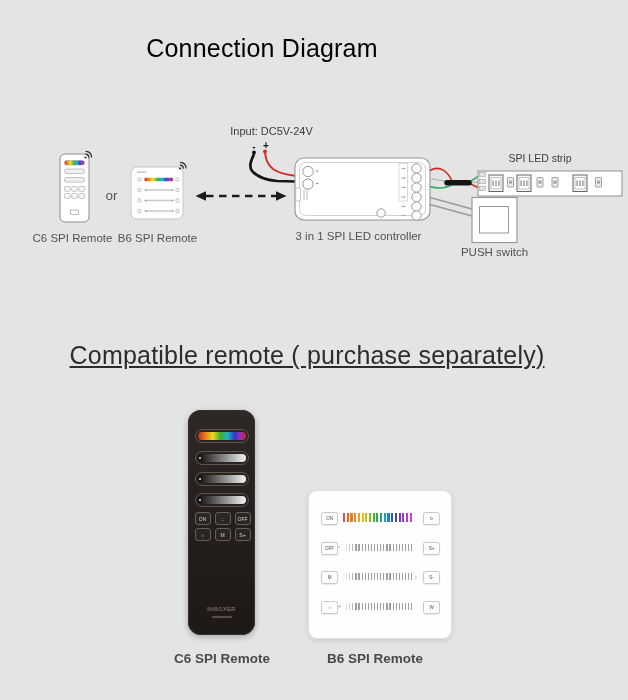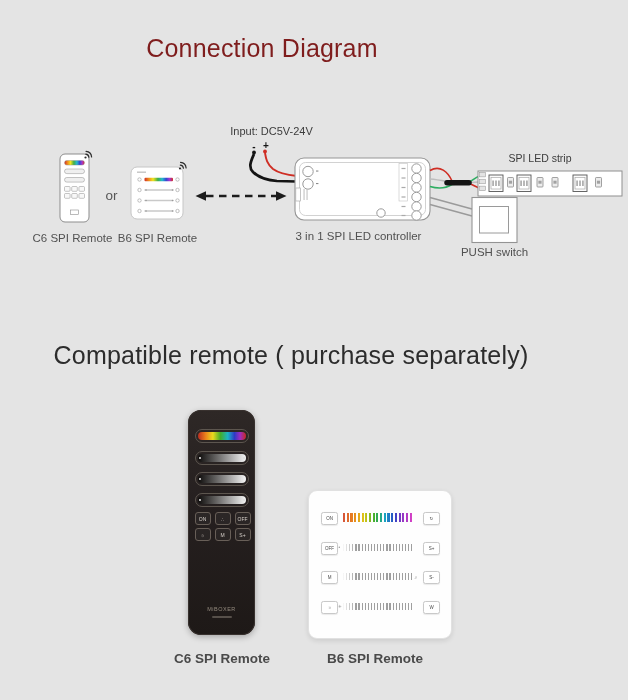--- a/index.html
+++ b/index.html
@@ -1,22 +1,22 @@
 <!DOCTYPE html>
 <html><head>
 <meta charset="utf-8">
 <style>
   html,body{margin:0;padding:0;background:#e4e4e4;}
   .page{position:relative;width:628px;height:700px;background:#e4e4e4;overflow:hidden;
         font-family:"Liberation Sans",sans-serif;}
 
   .main-title{position:absolute;top:34px;left:0;width:524px;text-align:center;
-              font-size:25px;color:#7f1d1d;letter-spacing:.2px;}
-  .section-title{position:absolute;top:341px;left:0;width:582px;text-align:center;
-              font-size:25px;color:#2c2c2c;letter-spacing:.2px;}
+              font-size:25px;color:#000000;letter-spacing:.2px;}
+  .section-title{position:absolute;top:341px;left:16px;width:582px;text-align:center;
+              font-size:25px;color:#2c2c2c;letter-spacing:.2px;text-decoration:underline;}
 
   svg.diagram{position:absolute;top:0;left:0;}
   .svglbl{font-family:"Liberation Sans",sans-serif;font-size:11.5px;fill:#515151;}
   .svglbl-sm{font-family:"Liberation Sans",sans-serif;font-size:10.5px;fill:#3c3c3c;}
   .inlbl{font-family:"Liberation Sans",sans-serif;font-size:11px;fill:#3c3c3c;}
   .pm{font-family:"Liberation Sans",sans-serif;font-size:10px;font-weight:bold;fill:#161616;}
   .orlbl{font-family:"Liberation Sans",sans-serif;font-size:13.5px;fill:#565656;}
   .wifi circle{fill:#2d2d2d;}
   .wifi path{fill:none;stroke:#2d2d2d;stroke-width:1.2;stroke-linecap:round;}
   .chip .co{fill:#fbfbfb;stroke:#555;stroke-width:.9;}

